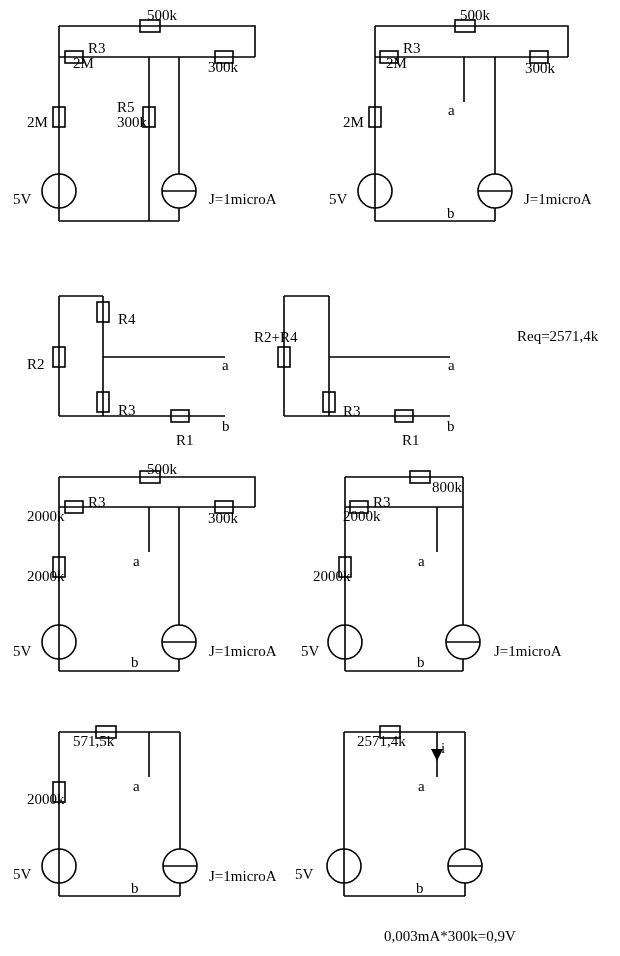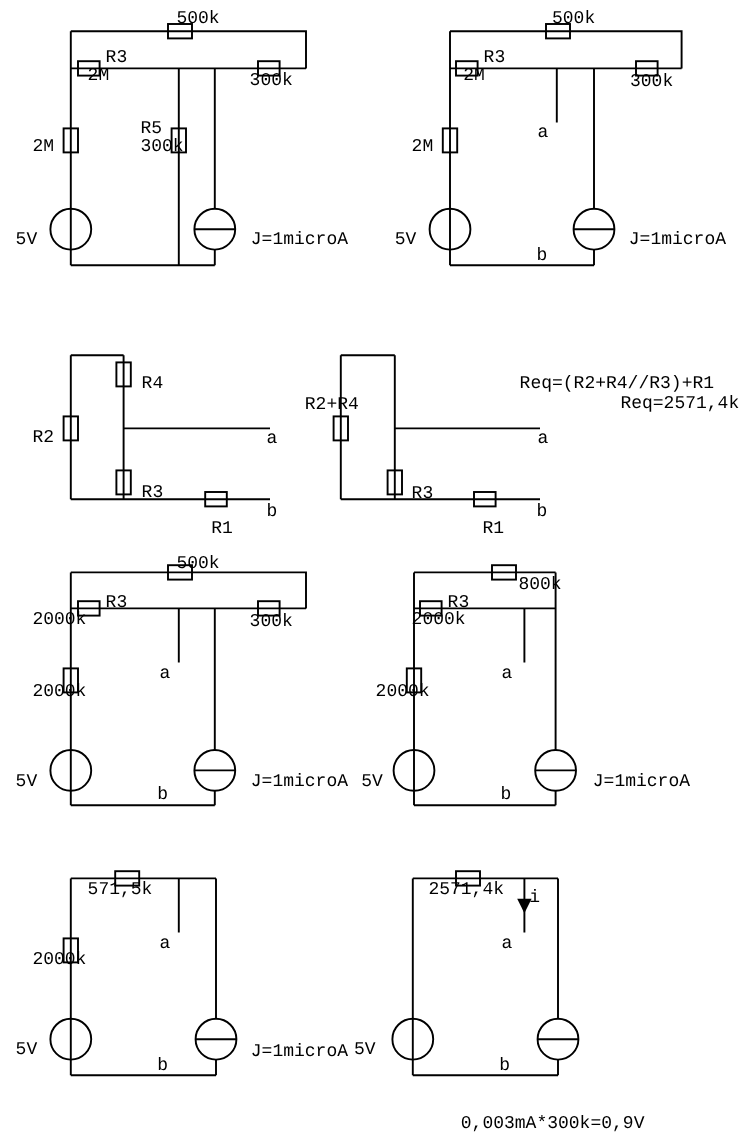--- a/index.html
+++ b/index.html
@@ -1,20 +1,20 @@
 <!DOCTYPE html>
 <html><head>
 <meta charset="utf-8">
 <style>
   html,body{margin:0;padding:0;background:#ffffff;}
   #canvas{
     position:relative;
     width:620px;height:956px;
     background:#ffffff;
-    font-family:Liberation Mono, monospace;
+    font-family:Liberation Serif, serif;
     overflow:hidden;
   }
   #schematic{position:absolute;left:0;top:0;z-index:0;}
   .lbl{
     position:absolute;
     z-index:1;
     font-size:15px;
     line-height:15px;
     color:#000;
     white-space:pre;
@@ -130,21 +130,20 @@
 
 
   <div class="lbl" style="left:118px;top:312px">R4</div>
   <div class="lbl" style="left:27px;top:357px">R2</div>
   <div class="lbl" style="left:222px;top:358px">a</div>
   <div class="lbl" style="left:118px;top:403px">R3</div>
   <div class="lbl" style="left:222px;top:419px">b</div>
   <div class="lbl" style="left:176px;top:433px">R1</div>
 
   <div class="lbl" style="left:254px;top:330px">R2+R4</div>
-  <div class="lbl" style="left:433px;top:312px">Req=(R2+R4//R3)+R1</div>
   <div class="lbl" style="left:517px;top:329px">Req=2571,4k</div>
   <div class="lbl" style="left:448px;top:358px">a</div>
   <div class="lbl" style="left:343px;top:404px">R3</div>
   <div class="lbl" style="left:447px;top:419px">b</div>
   <div class="lbl" style="left:402px;top:433px">R1</div>
 
 
   <div class="lbl" style="left:147px;top:462px">500k</div>
   <div class="lbl" style="left:88px;top:495px">R3</div>
   <div class="lbl" style="left:27px;top:509px">2000k</div>

